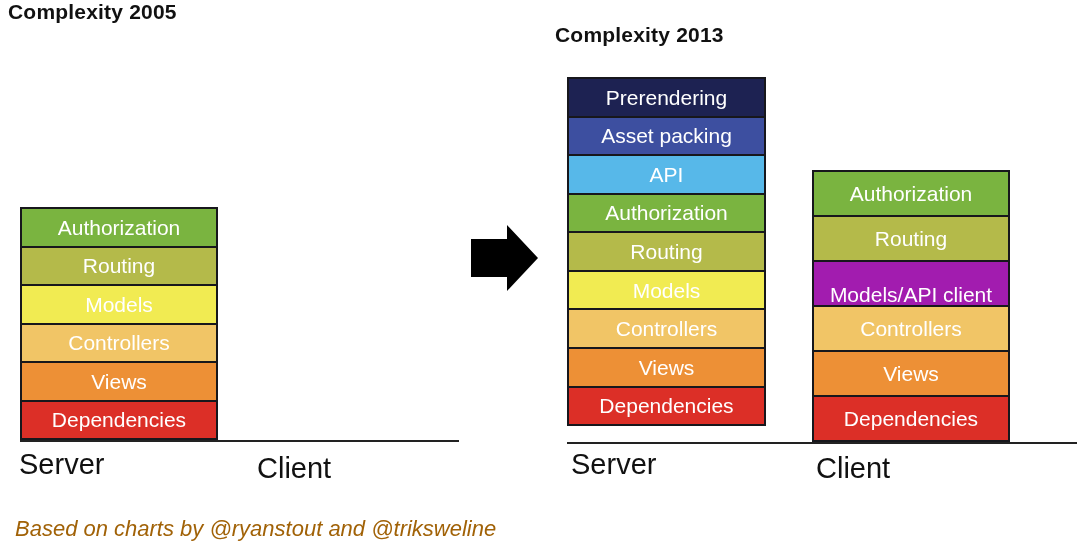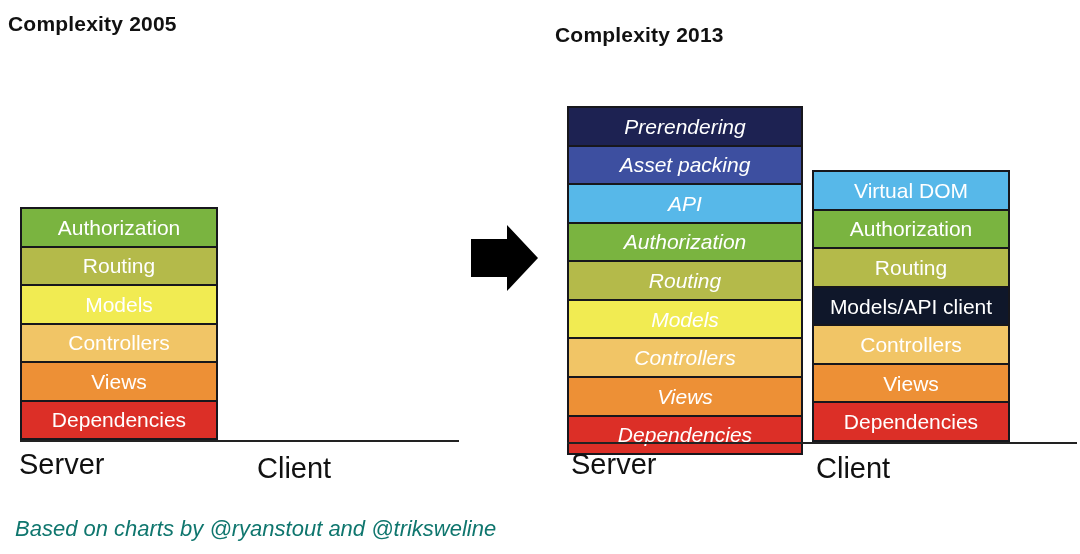--- a/index.html
+++ b/index.html
@@ -12,30 +12,30 @@
     font-family: "Liberation Sans", sans-serif;
     overflow: hidden;
   }
   .chart-title {
     position: absolute;
     font-size: 21px;
     font-weight: 700;
     color: #111111;
     letter-spacing: 0.2px;
   }
-  .title-2005 { left: 8px;  top: 12px; }
+  .title-2005 { left: 8px;  top: 0; }
   .title-2021 { left: 555px; top: 23px; }
 
   .stack {
     position: absolute;
     display: flex;
     flex-direction: column;
   }
   .stack-2005-server { left: 20px;  top: 207px; width: 198px; height: 233px; }
-  .stack-2021-server { left: 567px; top: 106px;  width: 236px; height: 349px; font-style: italic; }
+  .stack-2021-server { left: 567px; top: 77px;  width: 199px; height: 349px; }
   .stack-2021-client { left: 812px; top: 170px; width: 198px; height: 272px; }
 
   .layer {
     flex: 1 1 0;
     border: 2px solid #17171c;
     display: flex;
     align-items: center;
     justify-content: center;
     color: #ffffff;
     font-size: 21px;
@@ -71,21 +71,21 @@
     height: 68px;
   }
   .arrow polygon { fill: #000000; }
 
   .footer {
     position: absolute;
     left: 15px;
     top: 516px;
     font-size: 22px;
     font-style: italic;
-    color: #0f766e;
+    color: #a16207;
   }
 </style>
 </head>
 <body>
 
 <div class="canvas">
 
   <div class="chart-title title-2005">Complexity 2005</div>
 
   <div class="chart-title title-2021">Complexity 2013</div>
@@ -145,30 +145,27 @@
       </div>
       <div class="layer" style="background: rgb(237, 144, 54);">
         <span>Views</span>
       </div>
       <div class="layer" style="background: rgb(220, 47, 39);">
         <span>Dependencies</span>
       </div>
     </div>
 
   <div class="stack stack-2021-client">
-      <div class="layer" style="background: rgb(87, 184, 233);">
-        <span>Virtual DOM</span>
-      </div>
       <div class="layer" style="background: rgb(122, 180, 64);">
         <span>Authorization</span>
       </div>
       <div class="layer" style="background: rgb(180, 186, 74);">
         <span>Routing</span>
       </div>
-      <div class="layer" style="background: #0f172a;">
+      <div class="layer" style="background: #a21caf; align-items: flex-end;">
         <span>Models/API client</span>
       </div>
       <div class="layer" style="background: rgb(241, 197, 102);">
         <span>Controllers</span>
       </div>
       <div class="layer" style="background: rgb(237, 144, 54);">
         <span>Views</span>
       </div>
       <div class="layer" style="background: rgb(220, 47, 39);">
         <span>Dependencies</span>

